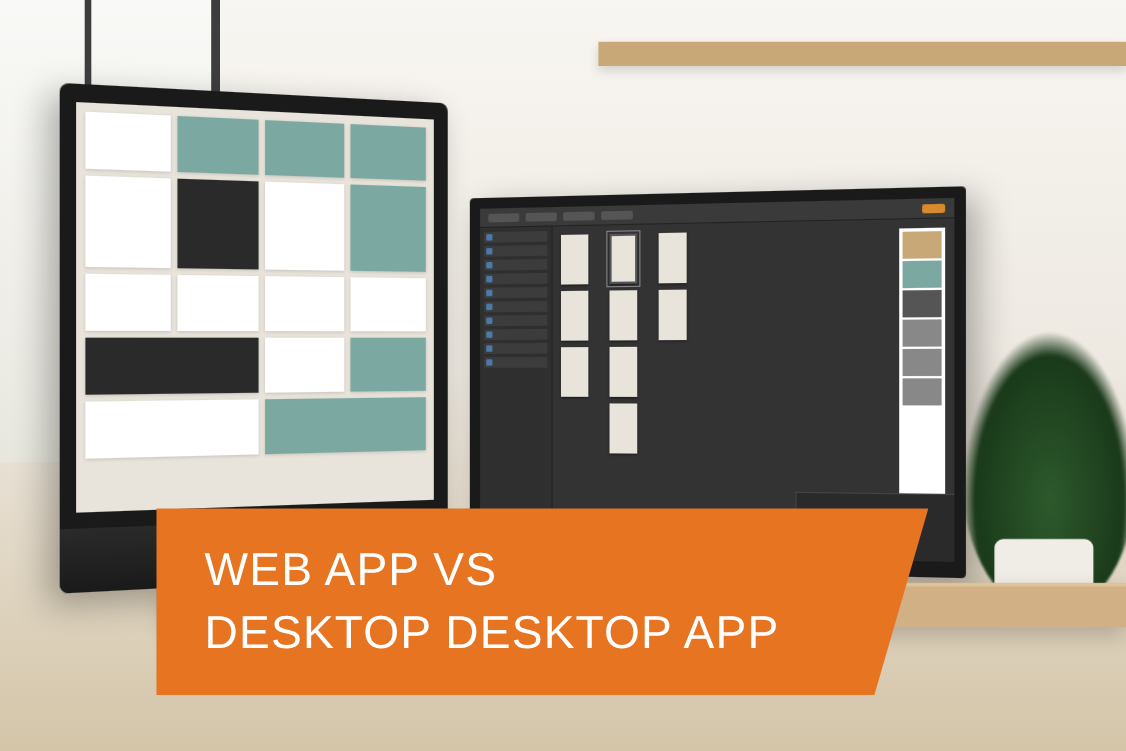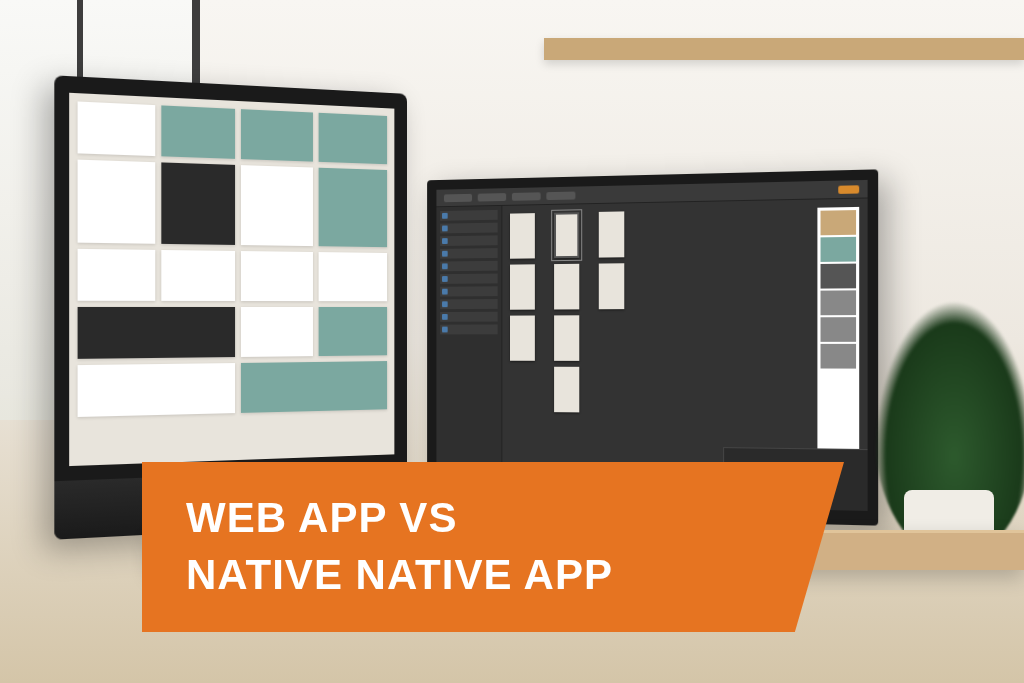--- a/index.html
+++ b/index.html
@@ -220,21 +220,21 @@
       clip-path: polygon(0 0, 100% 0, 93% 100%, 0 100%);
       display: flex;
       flex-direction: column;
       justify-content: center;
       padding-left: 44px;
       box-shadow: 0 4px 20px rgba(0,0,0,0.25);
     }
     .banner .line {
       color: #fff;
       font-size: 42px;
-      font-weight: 700;
+      font-weight: 400;
       letter-spacing: 1px;
       line-height: 1.35;
     }
     
     .snack {
       position: absolute;
       left: 270px; top: 555px;
       width: 70px; height: 45px;
       background: linear-gradient(135deg, #d93a3a 0%, #a82020 100%);
       border-radius: 6px;
@@ -326,15 +326,15 @@
   </div>
 
   <div class="plant"></div>
   <div class="pot"></div>
   <div class="desk"></div>
   <div class="snack"></div>
   <div class="phone"></div>
 
   <div class="banner">
     <div class="line">WEB APP VS</div>
-    <div class="line">NATIVE NATIVE APP</div>
+    <div class="line">DESKTOP DESKTOP APP</div>
   </div>
 </div>
 
 </body></html>

